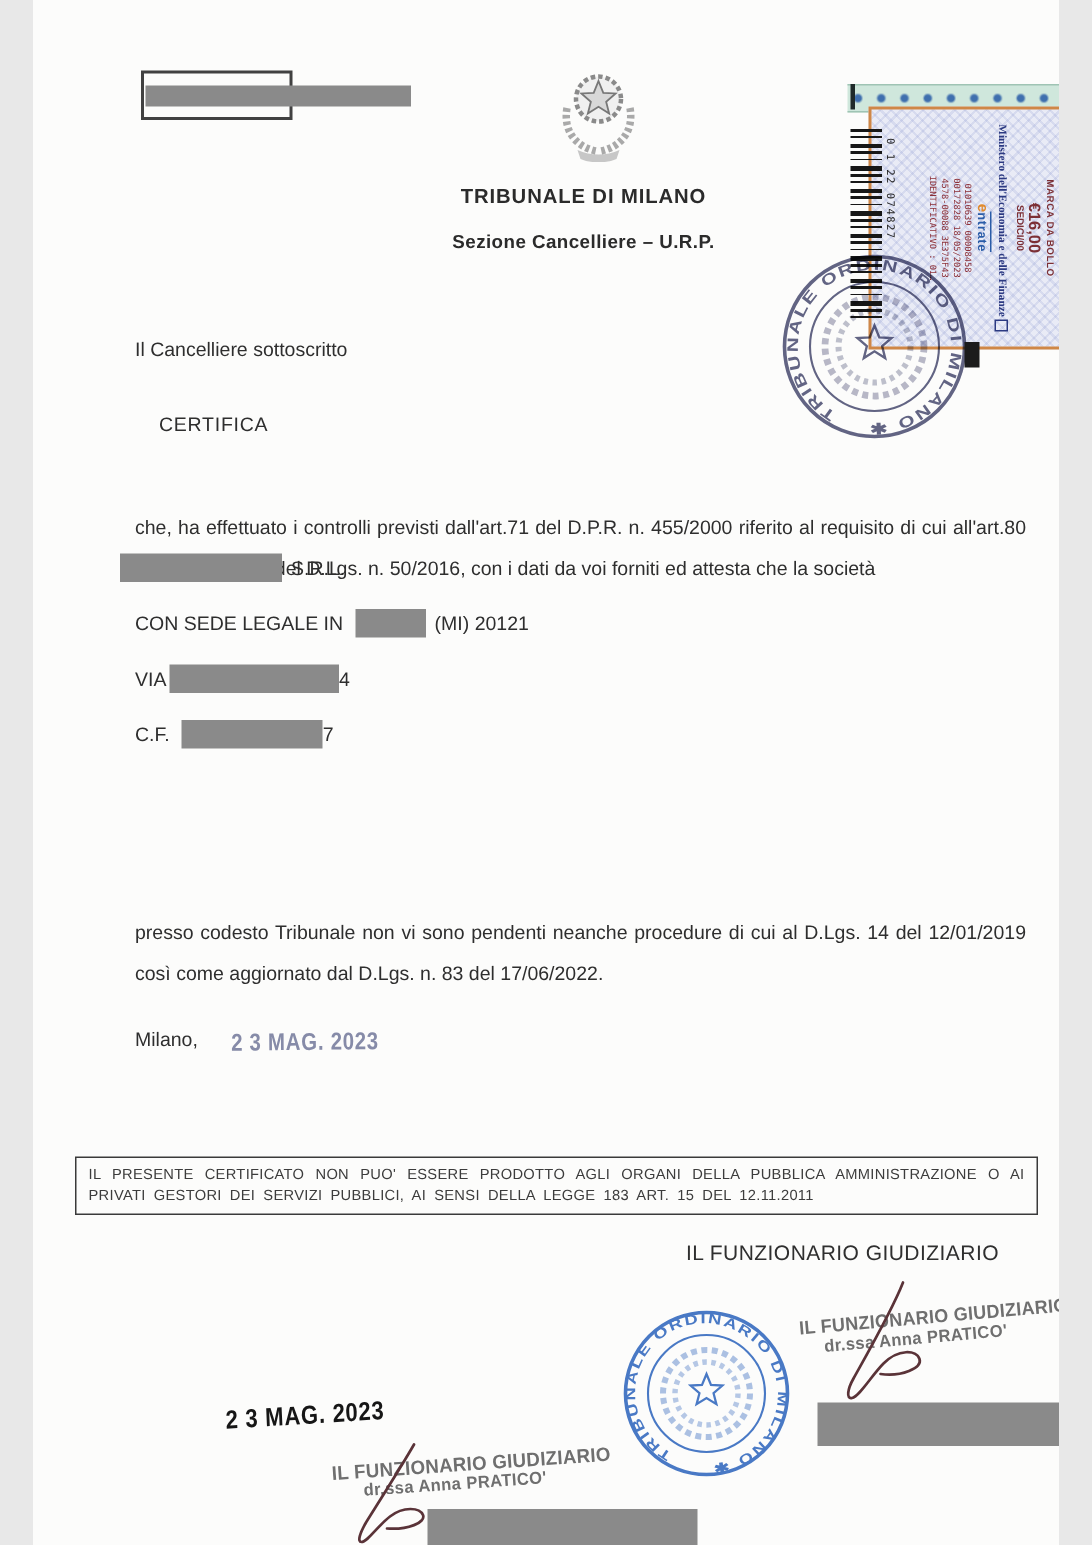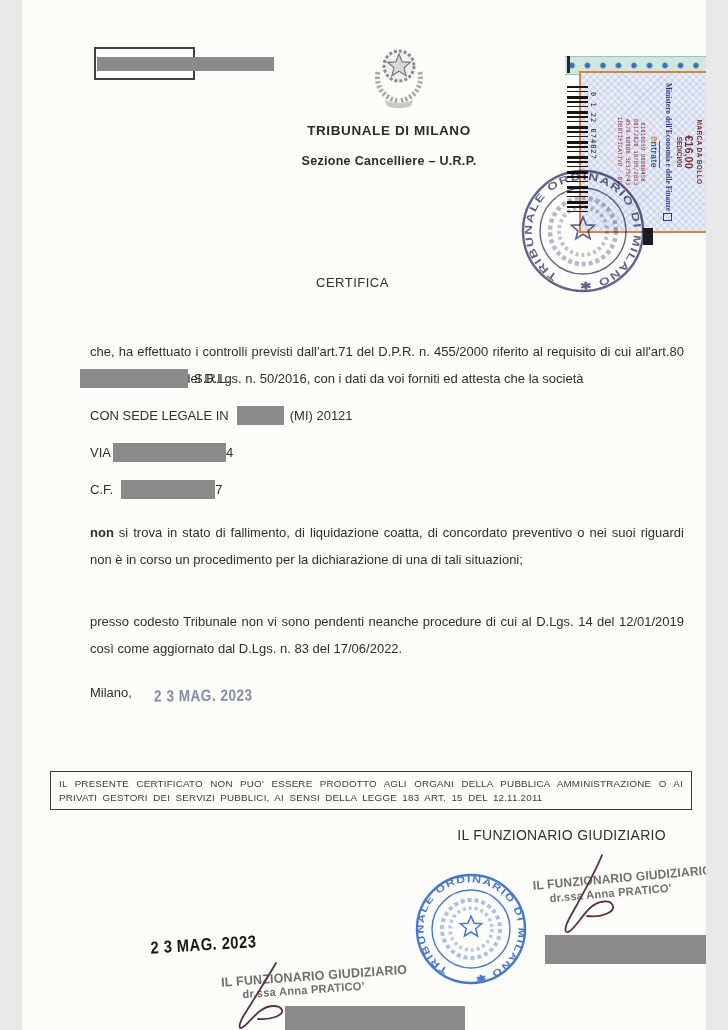--- a/index.html
+++ b/index.html
@@ -42,21 +42,21 @@
   .barcode{left:545px;top:86px;width:21px;height:130px;z-index:2;background:
     repeating-linear-gradient(to bottom,#171717 0 2px,rgba(0,0,0,0) 2px 5px,#171717 5px 6px,rgba(0,0,0,0) 6px 10px,#171717 10px 13px,rgba(0,0,0,0) 13px 15px);}
   .barcode-digits{left:567px;top:92px;z-index:2;writing-mode:vertical-rl;font-family:"DejaVu Sans Mono",monospace;font-size:7px;letter-spacing:1px;color:#222;}
   .black-mark{left:621px;top:228px;width:10px;height:17px;background:#1c1c1c;z-index:6;}
   .stamp-top{left:497px;top:167px;z-index:5;mix-blend-mode:multiply;opacity:.85;}
   .stamp-bottom{left:391px;top:871px;z-index:5;mix-blend-mode:multiply;opacity:.92;}
   
   .bodytext{font-size:13px;line-height:27px;}
   .just{text-align:justify;text-align-last:left;width:594px;}
   .opening{left:68px;top:219px;}
-  .certifica{left:68px;top:269px;width:525px;text-align:center;letter-spacing:.5px;}
+  .certifica{left:84px;top:269px;width:525px;letter-spacing:.5px;}
   .p1{left:68px;top:302px;margin-top:36px;}
   .comp{display:flex;align-items:center;font-size:13px;height:20px;}
   .comp .redact{height:19px;}
   .c1{left:58px;top:368px;}
   .c2{left:68px;top:405px;}
   .c3{left:68px;top:442px;}
   .c4{left:68px;top:479px;}
   .p-status{left:68px;top:519px;}
   .p-pending{left:68px;top:587px;margin-top:21px;}
   .p-release{left:68px;top:649px;}
@@ -126,20 +126,21 @@
     <circle cx="64" cy="64" r="24" fill="none" stroke="#474a70" stroke-width="4" stroke-dasharray="3,3" opacity=".4"></circle>
     <polygon points="64,50 67.2,57.9 75.4,58.3 69.1,63.8 71.1,71.7 64,67.2 56.9,71.7 58.9,63.8 52.6,58.3 60.8,57.9" fill="none" stroke="#474a70" stroke-width="1.6"></polygon>
     <defs>
         <path id="tp1" d="M38.5,108.2 A51,51 0 1 1 89.5,19.8 A51,51 0 1 1 38.5,108.2" fill="none"></path>
       </defs>
     <text font-family="Liberation Sans, sans-serif" font-size="10.2" font-weight="700" fill="#474a70" letter-spacing="1">
       <textPath href="#tp1" textLength="298" lengthAdjust="spacingAndGlyphs">TRIBUNALE ORDINARIO DI MILANO ✱</textPath>
     </text>
   </svg>
 
+  <div class="abs bodytext opening">Il Cancelliere sottoscritto</div>
   <div class="abs bodytext certifica">CERTIFICA</div>
   <div class="abs bodytext just p1">che, ha effettuato i controlli previsti dall'art.71 del D.P.R. n. 455/2000 riferito al requisito di cui all'art.80 comma 5 lett.b) del D.Lgs. n. 50/2016, con i dati da voi forniti ed attesta che la società</div>
 
   <div class="abs comp c1">
     <span class="redact" style="width:108px"></span>
     <span style="margin-left:6px">S.R.L.</span>
   </div>
   <div class="abs comp c2">
     <span>CON SEDE LEGALE IN</span>
     <span class="redact" style="width:47px;margin-left:8px"></span>
@@ -149,21 +150,20 @@
     <span>VIA</span>
     <span class="redact" style="width:113px;margin-left:2px"></span>
     <span>4</span>
   </div>
   <div class="abs comp c4">
     <span>C.F.</span>
     <span class="redact" style="width:94px;margin-left:8px"></span>
     <span>7</span>
   </div>
 
-  <div class="abs bodytext just p-status"><b>non</b><span> si trova in stato di fallimento, di liquidazione coatta, di concordato preventivo o nei suoi riguardi non è in corso un procedimento per la dichiarazione di una di tali situazioni;</span></div>
   <div class="abs bodytext just p-pending">presso codesto Tribunale non vi sono pendenti neanche procedure di cui al D.Lgs. 14 del 12/01/2019 così come aggiornato dal D.Lgs. n. 83 del 17/06/2022.</div>
 
   <div class="abs place-line">Milano,</div>
   <div class="abs date-stamp-mid">2 3 MAG. 2023</div>
 
   <div class="abs notice-box">IL PRESENTE CERTIFICATO NON PUO' ESSERE PRODOTTO AGLI ORGANI DELLA PUBBLICA AMMINISTRAZIONE O AI PRIVATI GESTORI DEI SERVIZI PUBBLICI, AI SENSI DELLA LEGGE 183 ART. 15 DEL 12.11.2011</div>
 
   <div class="abs func-title-right">IL FUNZIONARIO GIUDIZIARIO</div>
 
   <div class="abs date-stamp-black">2 3 MAG. 2023</div>

